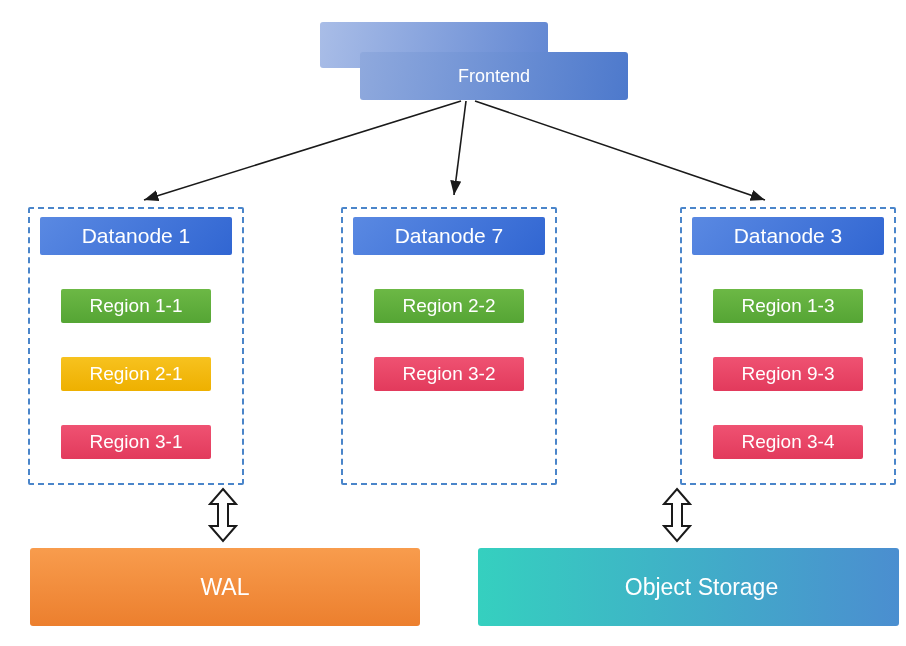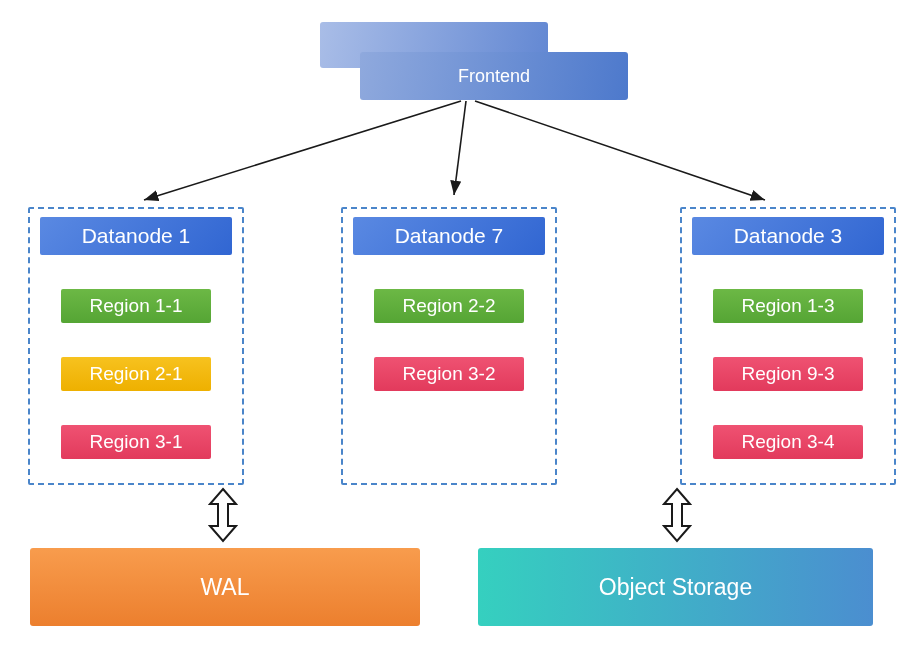--- a/index.html
+++ b/index.html
@@ -60,20 +60,21 @@
     display: flex; align-items: center; justify-content: center;
     font-size: 23px; color: #ffffff;
   }
   .wal {
     left: 30px; width: 390px;
     background: linear-gradient(180deg, var(--wal_a, #f89c4d), var(--wal_b, #ec7f2e));
   }
   .objstore {
     left: 478px; width: 395px;
     background: linear-gradient(90deg, var(--objstore_a, #35d0bf), var(--objstore_b, #4b8ed0));
+    padding-left: 26px;
   }
 
   .dblarrow { position: absolute; }
   .dblarrow path { fill: #ffffff; stroke: var(--arrow, #1a1a1a); stroke-width: 2; }
 </style>
 </head>
 <body>
 
 <div class="canvas">
 

